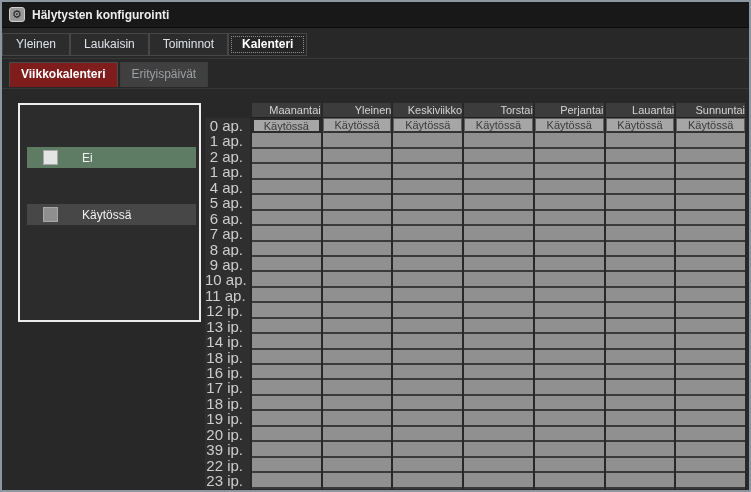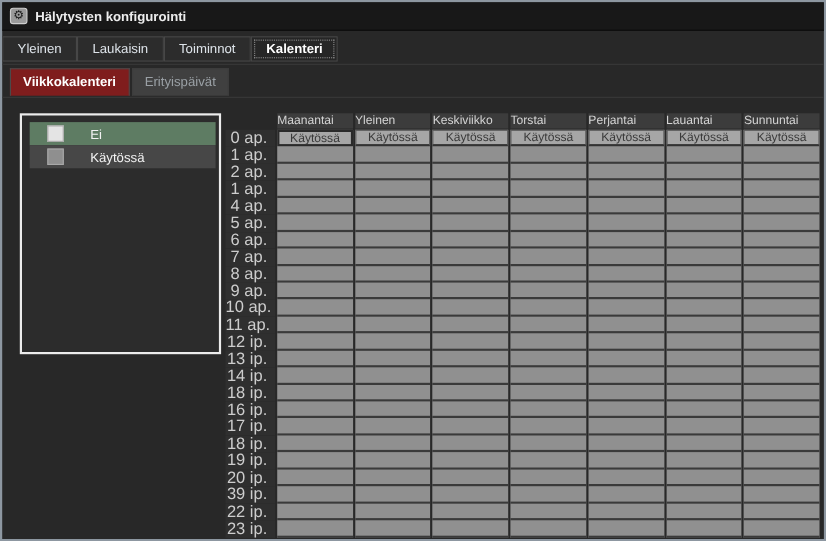--- a/index.html
+++ b/index.html
@@ -38,32 +38,32 @@
     border:1px solid #3d3d3d; border-bottom:none; background:#404040; color:#9aa0a5;
     white-space:nowrap;
   }
   .subtab.selected { background:#7f1d1d; color:#ffffff; font-weight:bold; border-color:#4a4a4a; }
   .subtabline { position:absolute; top:86px; left:0; right:0; height:1px; background:#383838; }
   
   .legend {
     position:absolute; left:16px; top:101px; width:183px; height:219px;
     background:#2c2c2c; border:2px solid #ececec; padding:6px 3px 0 7px;
   }
-  .legend-row { height:21px; display:flex; align-items:center; width:100%; }
+  .legend-row { height:21px; display:flex; align-items:center; width:100%;margin-top:36px; }
   .legend-swatch { width:15px; height:15px; margin-left:16px; border:1px solid #a8a8a8; }
   .legend-label { margin-left:24px; color:#f2f2f2; font-size:12px; }
   
   .calendar {
     position:absolute; left:203px; top:101px; width:540px; height:388px;
     display:grid; grid-template-columns:45px repeat(7, 1fr);
     grid-template-rows:15px repeat(24, 15.45px); column-gap:2px;
   }
   .corner { background:transparent; }
   .day-header {
-    background:#3c3c3c; color:#d4d4d4; font-size:11px; text-align:left;
+    background:#3c3c3c; color:#d4d4d4; font-size:11px; text-align:right;
     line-height:15px; border-bottom:1px solid #1f1f1f; overflow:hidden; white-space:nowrap;
   }
   .hour-label {
     background:#2f2f2f; color:#cdcdcd; font-size:15px; text-align:right;
     padding-right:7px; line-height:15px; white-space:nowrap;
   }
   .cell { background:#909090; border-bottom:2px solid #3a3a3a; }
   .cell.state {
     background:#a6a6a6; color:#3a3a3a; font-size:11px; text-align:center;
     border:1px solid #5e5e5e; border-bottom:2px solid #333333;

